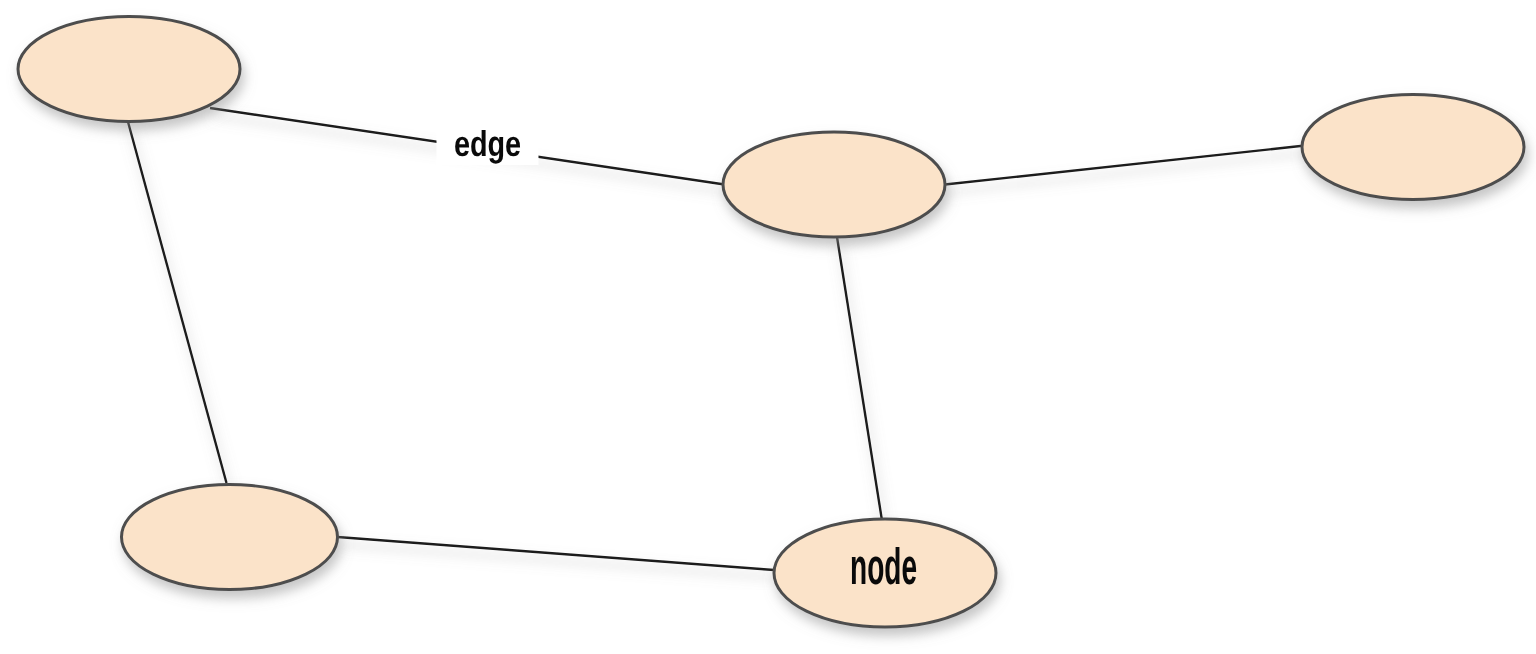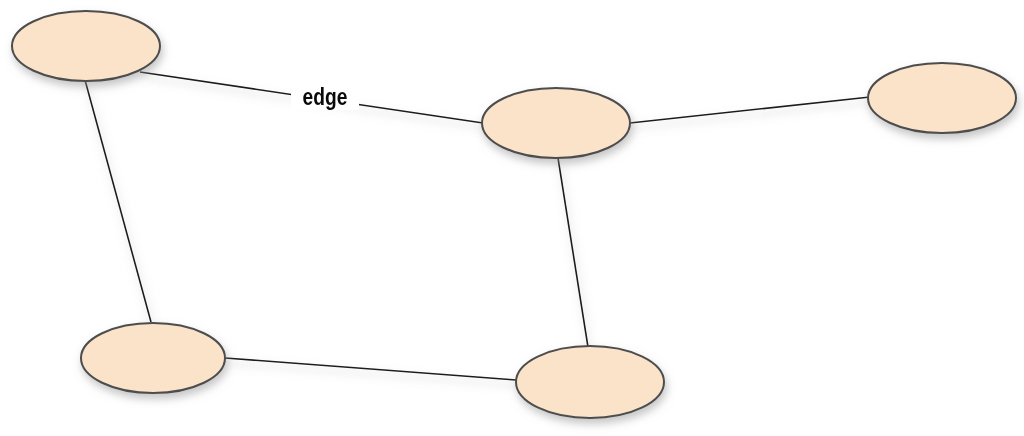--- a/index.html
+++ b/index.html
@@ -39,14 +39,17 @@
       <ellipse cx="556" cy="123" rx="74" ry="35" fill="#fbe3c9" stroke="#4d4d4d" stroke-width="2" filter="url(#ds)"></ellipse>
       <ellipse cx="942" cy="98" rx="74" ry="35" fill="#fbe3c9" stroke="#4d4d4d" stroke-width="2" filter="url(#ds)"></ellipse>
       <ellipse cx="153" cy="358" rx="72" ry="35" fill="#fbe3c9" stroke="#4d4d4d" stroke-width="2" filter="url(#ds)"></ellipse>
       <ellipse cx="590" cy="382" rx="74" ry="36" fill="#fbe3c9" stroke="#4d4d4d" stroke-width="2" filter="url(#ds)"></ellipse>
     </svg>
 
   <div class="graph-label label-edge" style="left: 325px; top: 97px;">
     <span class="squeeze">edge</span>
   </div>
 
+  <div class="graph-label label-node" style="left: 589px; top: 378px;">
+    <span class="squeeze">node</span>
+  </div>
 
 </div>
 
 </body></html>

